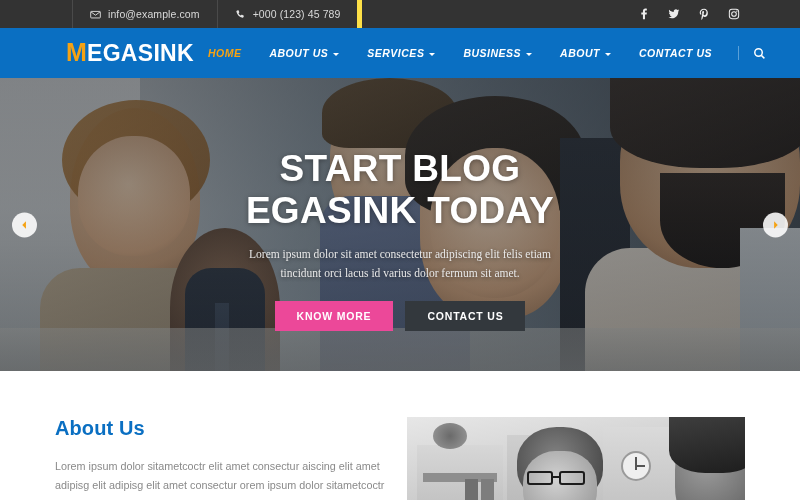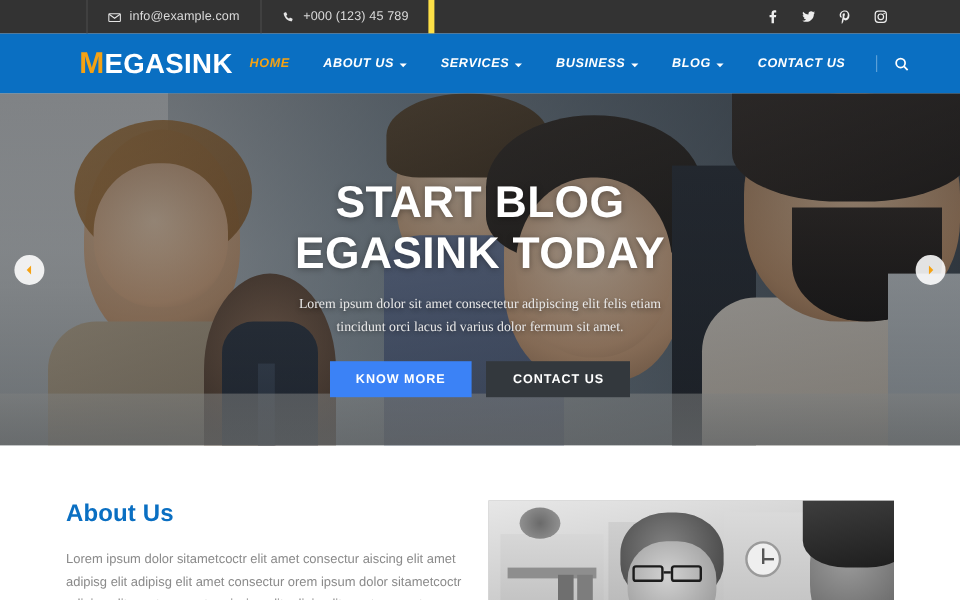--- a/index.html
+++ b/index.html
@@ -86,21 +86,21 @@
   .hero p{
     margin-top:13px; color:#e8e8e8; font-size:11.5px; line-height:1.65;
     max-width:330px; text-shadow:0 1px 4px rgba(0,0,0,.45);font-family:Liberation Serif, serif;
   }
   .hero-btns{ margin-top:18px; display:flex; gap:12px; }
   .btn{
     font-size:10.5px; font-weight:700; letter-spacing:.8px;
     padding:9px 22px; cursor:pointer; border:none; color:#fff;
     font-family:"Liberation Sans", sans-serif;
   }
-  .btn-primary{ background:#3b82f6; }
+  .btn-primary{ background:#ec4899; }
   .btn-dark{ background:#33383d; }
 
   .arrow{
     position:absolute; top:50%; transform:translateY(-50%);
     width:25px; height:25px; border-radius:50%;
     background:rgba(255,255,255,.88);
     display:flex; align-items:center; justify-content:center;
     color:#f5a213; z-index:6; cursor:pointer;
   }
   .arrow-left{ left:12px; }
@@ -196,21 +196,21 @@
     </div>
     <div class="menu-item">
       <span>SERVICES</span>
       <i class="caret"></i>
     </div>
     <div class="menu-item">
       <span>BUSINESS</span>
       <i class="caret"></i>
     </div>
     <div class="menu-item">
-      <span>BLOG</span>
+      <span>ABOUT</span>
       <i class="caret"></i>
     </div>
     <div class="menu-item">
       <span>CONTACT US</span>
     </div>
 
     <div class="nav-sep"></div>
 
     <div class="search-btn">
       <svg width="13" height="13" viewBox="0 0 16 16" fill="none" stroke="currentColor" stroke-width="1.8">

